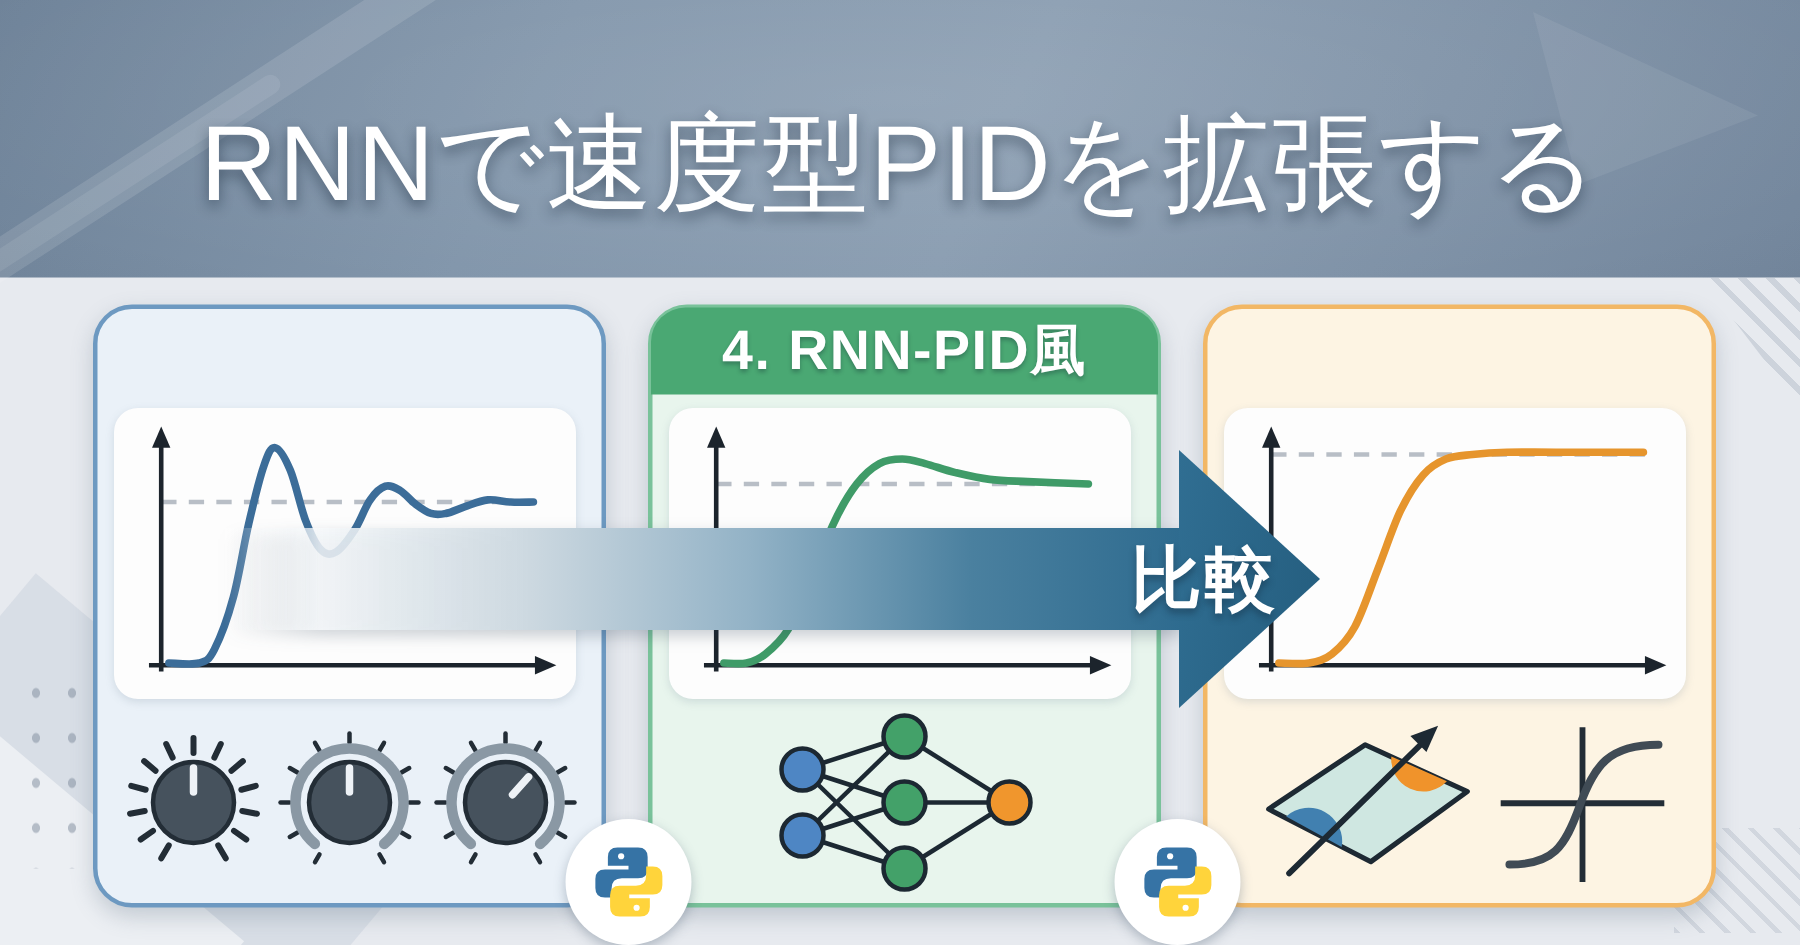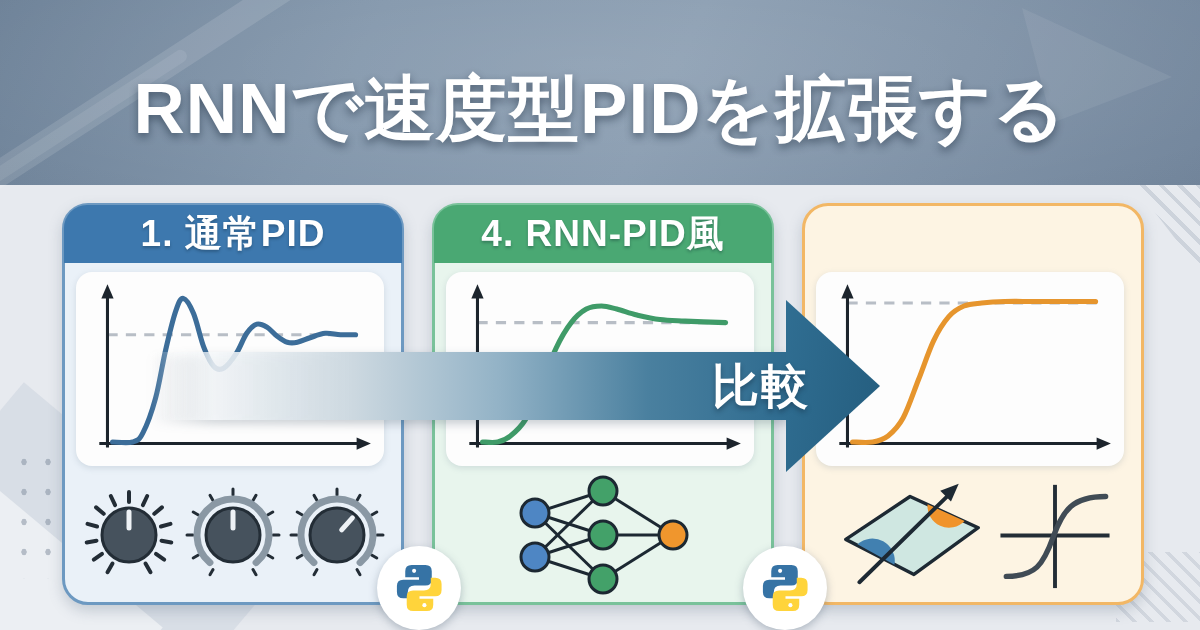--- a/index.html
+++ b/index.html
@@ -10,21 +10,21 @@
   .banner{position:absolute;left:0;top:0;width:1200px;height:185px;
     background:linear-gradient(115deg,#6f8399 0%,#8296ab 30%,#8a9db1 55%,#74879d 100%);}
   .banner::after{content:"";position:absolute;inset:0;
     background:radial-gradient(130% 170% at 50% 35%,rgba(255,255,255,.10),rgba(255,255,255,0) 45%,rgba(18,32,50,.16) 100%);}
   .streak{position:absolute;background:rgba(255,255,255,.12);border-radius:20px;transform:rotate(-33deg);}
   .s1{left:-70px;top:66px;width:430px;height:26px;}
   .s2{left:-90px;top:128px;width:300px;height:13px;opacity:.7;}
   .tri{position:absolute;right:28px;top:8px;width:150px;height:115px;
     background:rgba(255,255,255,.07);clip-path:polygon(0 0,100% 60%,20% 100%);}
   .main-title{position:absolute;top:14px;left:0;right:0;z-index:2;text-align:center;
-    font-size:71px;font-weight:bold;color:var(--title-color,#fff);letter-spacing:1px;
+    font-size:71px;font-weight:normal;color:var(--title-color,#fff);letter-spacing:1px;
     text-shadow:0 4px 9px rgba(12,26,44,.45);}
   .subtitle{position:absolute;top:114px;left:0;right:0;z-index:2;text-align:center;
     font-size:33px;font-weight:bold;color:var(--subtitle-color,#101e2b);letter-spacing:.5px;}
 
   
   .content{position:absolute;left:0;top:185px;width:1200px;height:445px;}
   .wedge-bl{position:absolute;left:-110px;bottom:-120px;width:320px;height:300px;
     background:rgba(204,212,222,.55);transform:rotate(40deg);}
   .wedge-bl2{position:absolute;left:-160px;bottom:-60px;width:300px;height:180px;
     background:rgba(255,255,255,.5);transform:rotate(40deg);}
@@ -55,21 +55,21 @@
   
   .arrow-shaft{position:absolute;left:150px;top:167px;width:638px;height:68px;z-index:3;
     background:linear-gradient(90deg,rgba(255,255,255,0) 0%,rgba(246,249,251,.85) 10%,
       #ccd8e0 32%,#92b2c6 55%,#4a809f 78%,var(--arrow-end,#2e6b8f) 100%);
     filter:drop-shadow(0 4px 5px rgba(40,60,80,.25));}
   .arrow-head{position:absolute;left:786px;top:115px;width:94px;height:172px;z-index:3;
     background:linear-gradient(100deg,#306e92,#245d7e);
     clip-path:polygon(0 0,100% 50%,0 100%);
     filter:drop-shadow(0 4px 5px rgba(40,60,80,.30));}
   .arrow-label{position:absolute;left:712px;top:167px;width:140px;height:68px;z-index:4;
-    line-height:68px;text-align:left;font-size:47px;font-weight:bold;color:#fff;
+    line-height:68px;text-align:right;font-size:47px;font-weight:bold;color:#fff;
     letter-spacing:2px;text-shadow:0 3px 5px rgba(20,45,65,.45);}
 
   
   .py-badge{position:absolute;top:361px;width:84px;height:84px;border-radius:50%;z-index:5;
     background:#fff;box-shadow:0 3px 8px rgba(70,90,110,.35);
     display:flex;align-items:center;justify-content:center;}
   .pb1{left:377px}.pb2{left:743px}
   .py-badge svg{width:54px;height:54px;}
   .py-blue{fill:var(--py-blue,#3673a5);}
   .py-yellow{fill:var(--py-yellow,#ffd43b);}
@@ -87,23 +87,20 @@
   </header>
 
   <main class="content">
     <div class="wedge-bl"></div>
     <div class="wedge-bl2"></div>
     <div class="dots"></div>
     <div class="stripes-tr"></div>
     <div class="stripes-br"></div>
 
     <section class="card c1" style="--header: #3d78ae; --border: #6d99c1; --body: #eaf1f8;">
-      <div class="card-header">
-        <span>1. 通常PID</span>
-      </div>
       <div class="plot-panel">
         <svg viewBox="0 0 300 190">
           <path fill="none" stroke="#b8bec6" stroke-width="3" stroke-dasharray="10 8" d="M 30 61.4 H 282"></path>
           <line x1="30" y1="172" x2="30" y2="24" stroke="#1c242c" stroke-width="3"></line>
           <polygon points="30,12 24,26 36,26" fill="#1c242c"></polygon>
           <line x1="22" y1="168" x2="276" y2="168" stroke="#1c242c" stroke-width="3"></line>
           <polygon points="288,168 274,162 274,174" fill="#1c242c"></polygon>
           <path fill="none" stroke-width="5" stroke-linecap="round" stroke-linejoin="round" d="M 35.0 166.5 C 38.3 166.5 49.8 168.0 54.8 166.5 C 59.8 165.0 61.0 164.8 64.7 157.6 C 68.4 150.5 73.4 137.2 77.1 123.6 C 80.8 110.0 83.7 90.5 87.0 76.2 C 90.3 61.9 94.1 46.1 97.0 37.8 C 99.9 29.4 101.5 25.4 104.4 25.9 C 107.3 26.4 111.0 32.8 114.3 40.7 C 117.6 48.6 120.9 64.6 124.2 73.3 C 127.5 81.9 130.9 89.1 134.2 92.5 C 137.5 96.0 140.4 96.2 144.1 94.0 C 147.8 91.8 152.8 84.9 156.5 79.2 C 160.2 73.5 163.1 64.6 166.4 60.0 C 169.7 55.3 173.0 52.1 176.3 51.1 C 179.6 50.1 182.9 52.1 186.2 54.0 C 189.5 56.0 192.9 60.5 196.2 62.9 C 199.5 65.4 202.8 67.9 206.1 68.8 C 209.4 69.8 212.3 69.6 216.0 68.8 C 219.7 68.1 223.9 65.9 228.4 64.4 C 232.9 62.9 238.3 60.5 243.3 60.0 C 248.2 59.5 253.2 61.2 258.2 61.4 C 263.1 61.7 270.6 61.4 273.0 61.4" stroke="#3c6d99"></path>
         </svg>
       </div>

